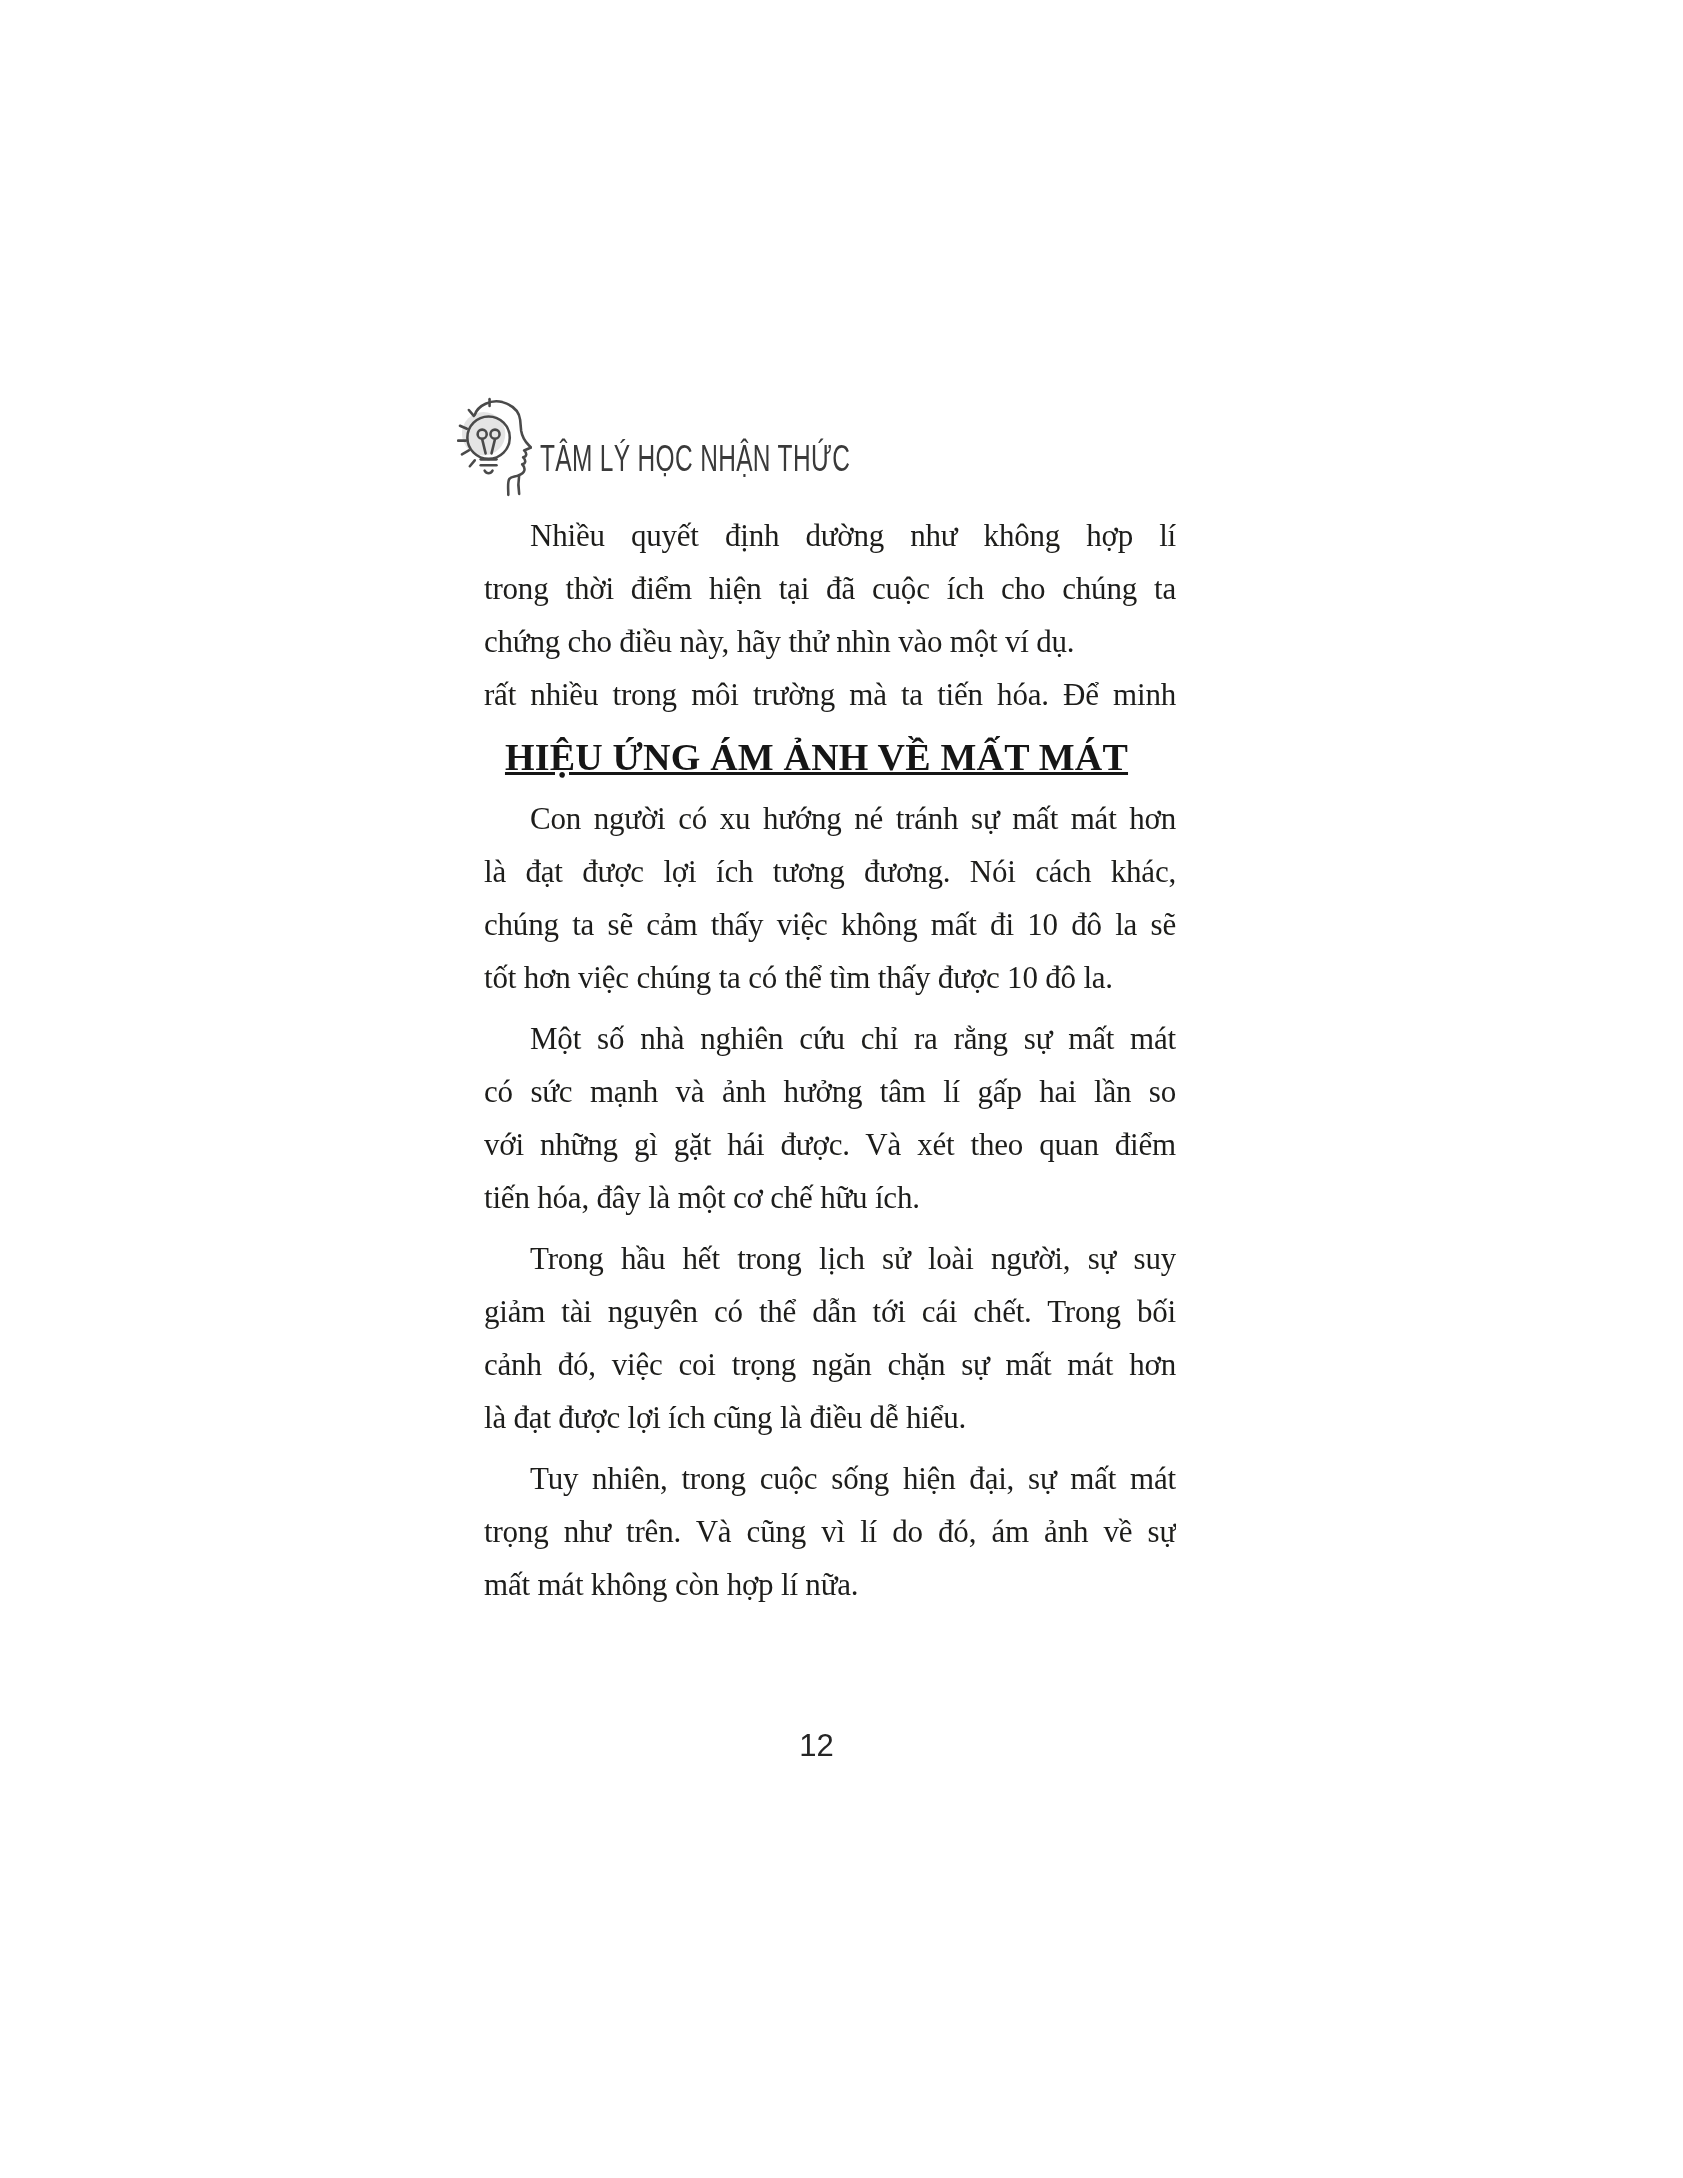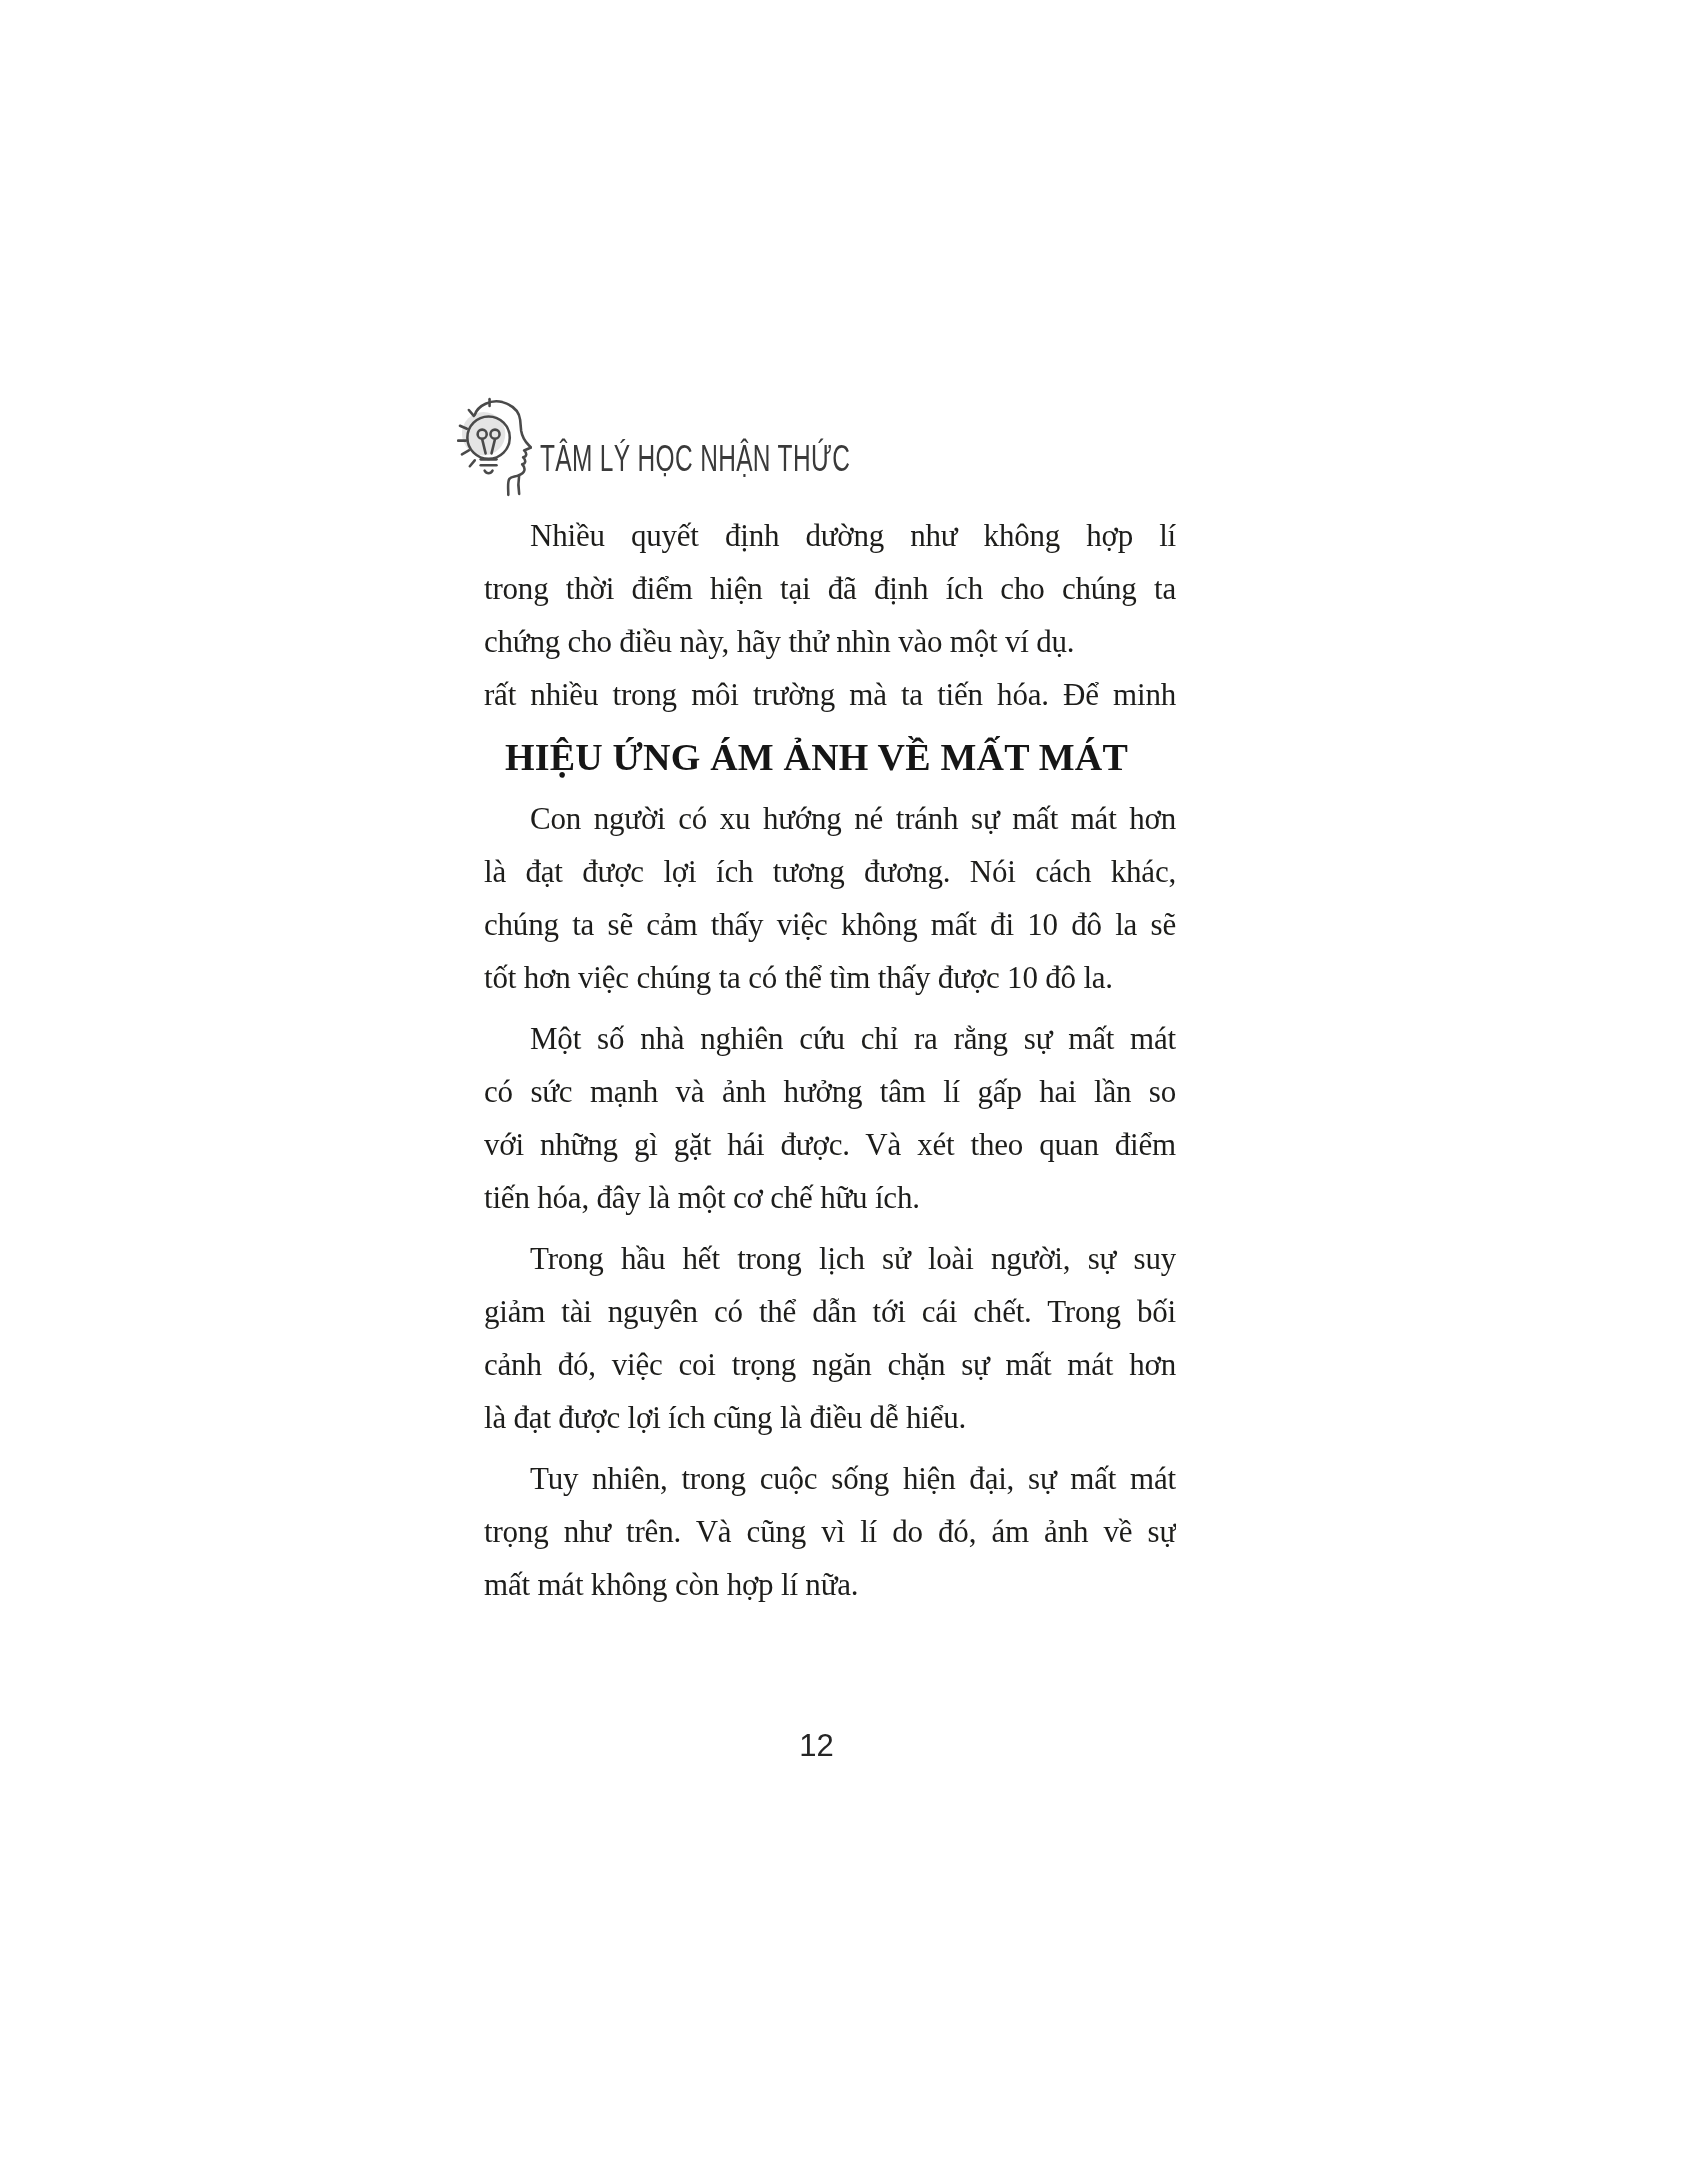--- a/index.html
+++ b/index.html
@@ -73,20 +73,21 @@
   .section-heading {
     margin-top: 10px;
     margin-bottom: 8px;
     height: 53px;
     line-height: 53px;
     font-size: 38px;
     font-weight: bold;
     text-align: center;
     color: #161616;
     letter-spacing: 0.2px;
+    text-decoration: underline;
   }
 
   
   .page-number {
     position: absolute;
     left: 457px;
     top: 1728px;
     width: 719px;
     text-align: center;
     font-family: "Liberation Sans", sans-serif;
@@ -123,21 +124,21 @@
         <path d="M24,69 L40,69"></path>
         <path d="M28,74.5 C30,78 34,78 36,74.5"></path>
       </g>
     </svg>
     <span class="chapter-header-label">TÂM LÝ HỌC NHẬN THỨC</span>
   </div>
 
   <div class="page-body">
       <div class="para">
         <div class="line first">Nhiều quyết định dường như không hợp lí</div>
-        <div class="line">trong thời điểm hiện tại đã định ích cho chúng ta</div>
+        <div class="line">trong thời điểm hiện tại đã cuộc ích cho chúng ta</div>
         <div class="line last">chứng cho điều này, hãy thử nhìn vào một ví dụ.</div>
         <div class="line">rất nhiều trong môi trường mà ta tiến hóa. Để minh</div>
       </div>
       <div class="section-heading">HIỆU ỨNG ÁM ẢNH VỀ MẤT MÁT</div>
       <div class="para">
         <div class="line first">Con người có xu hướng né tránh sự mất mát hơn</div>
         <div class="line">là đạt được lợi ích tương đương. Nói cách khác,</div>
         <div class="line">chúng ta sẽ cảm thấy việc không mất đi 10 đô la sẽ</div>
         <div class="line last">tốt hơn việc chúng ta có thể tìm thấy được 10 đô la.</div>
       </div>

